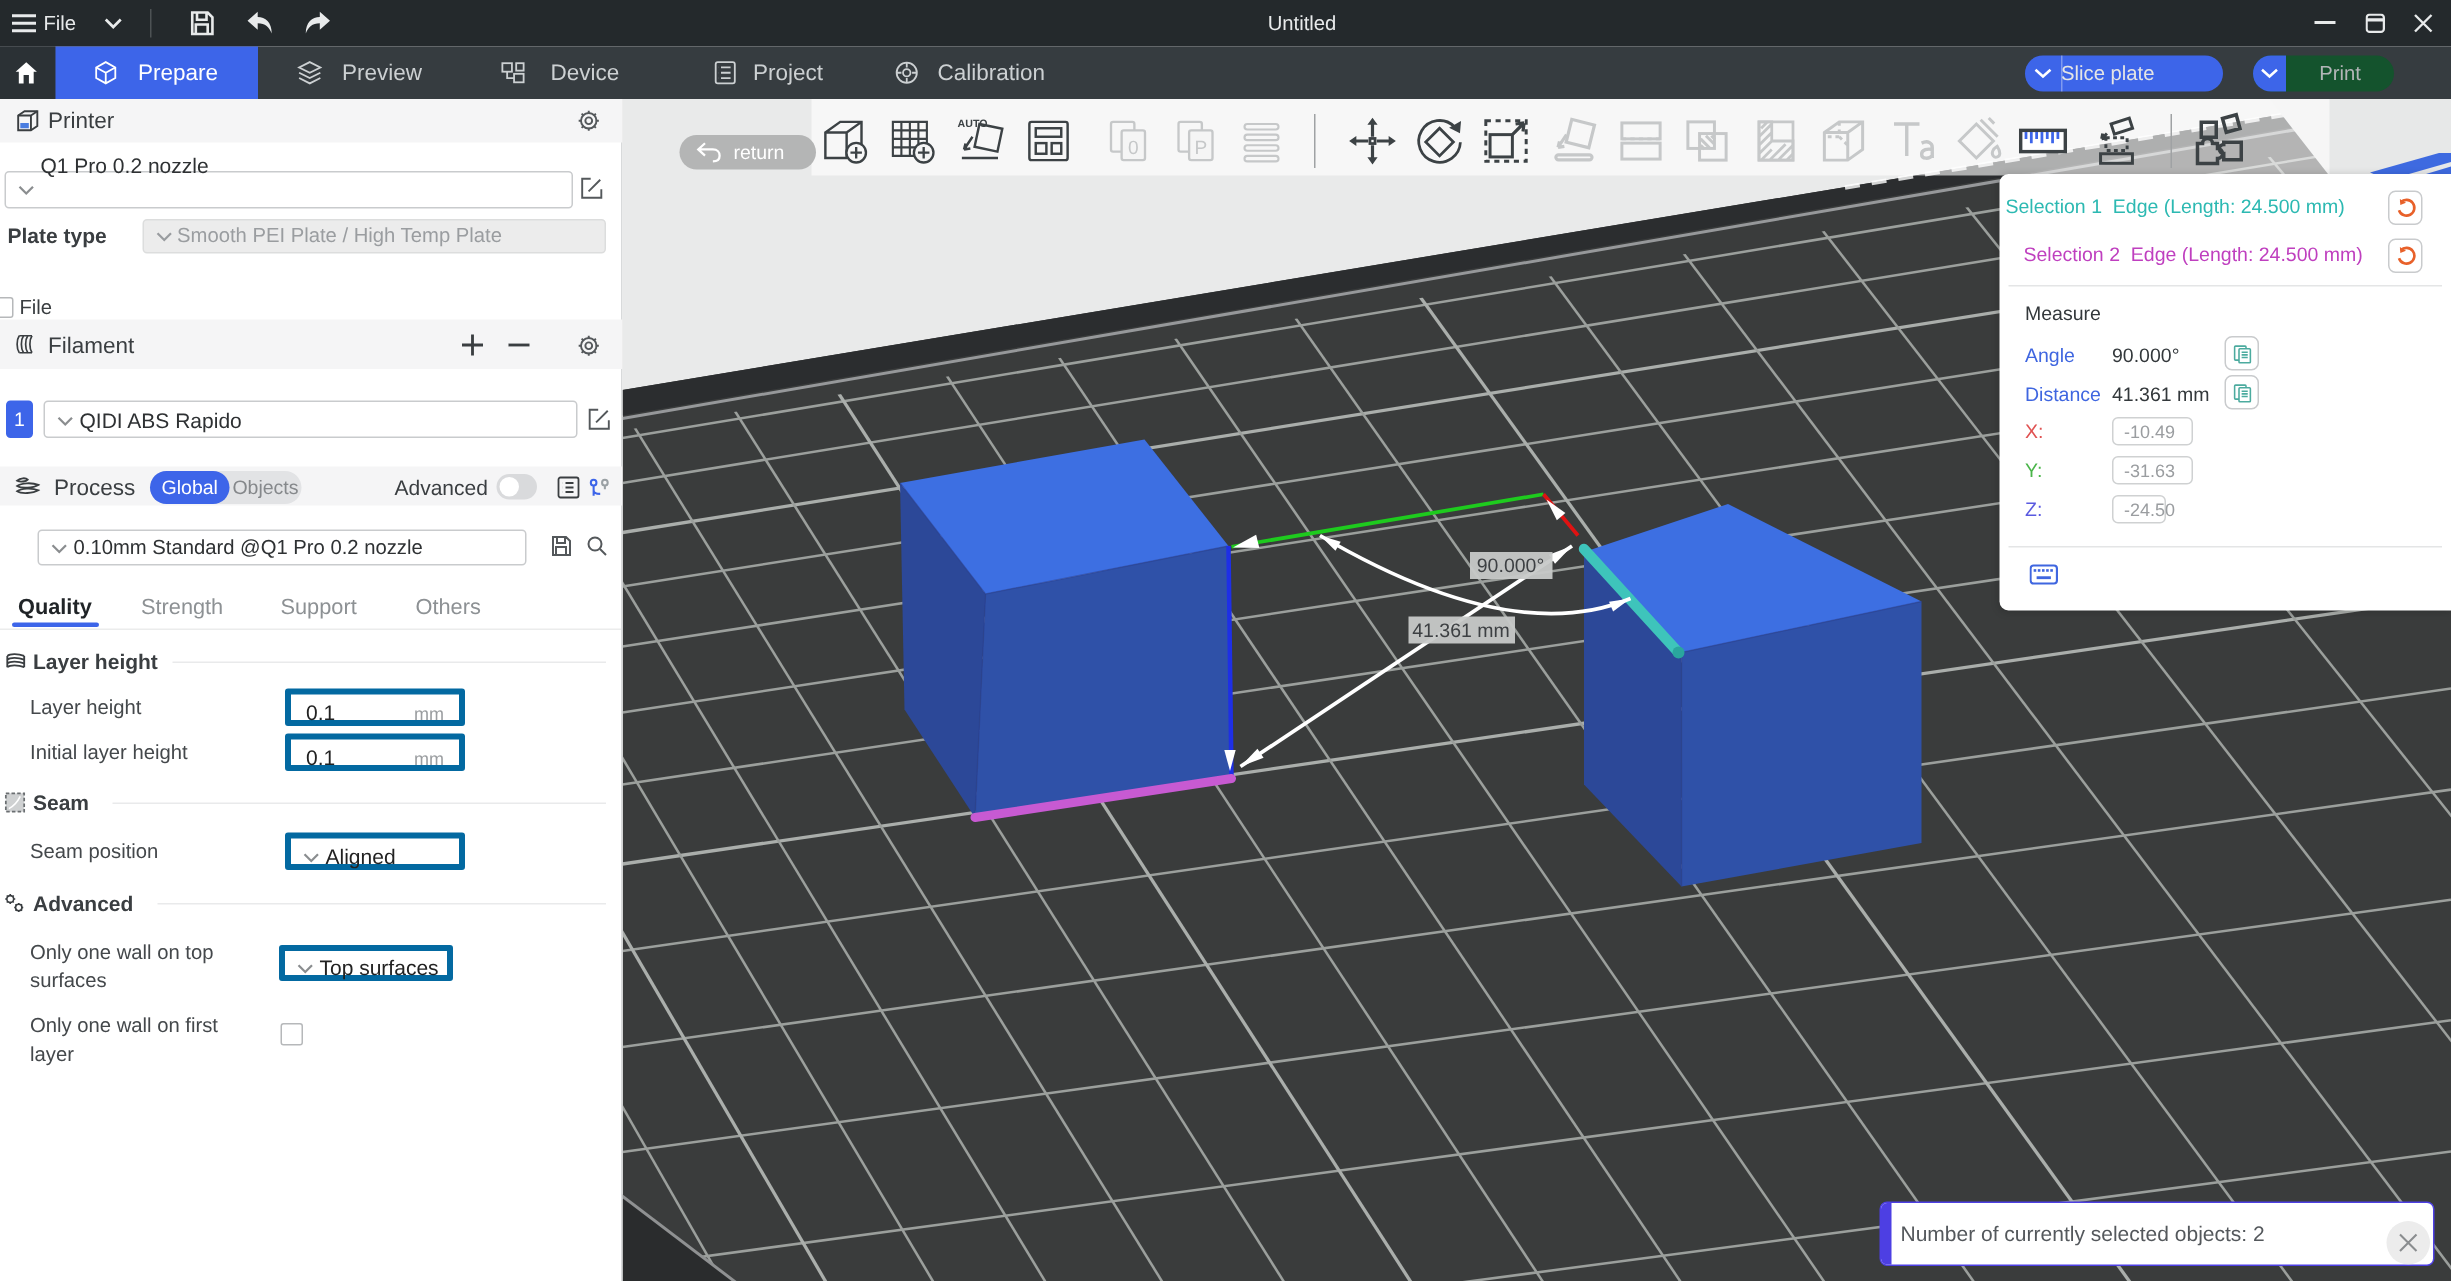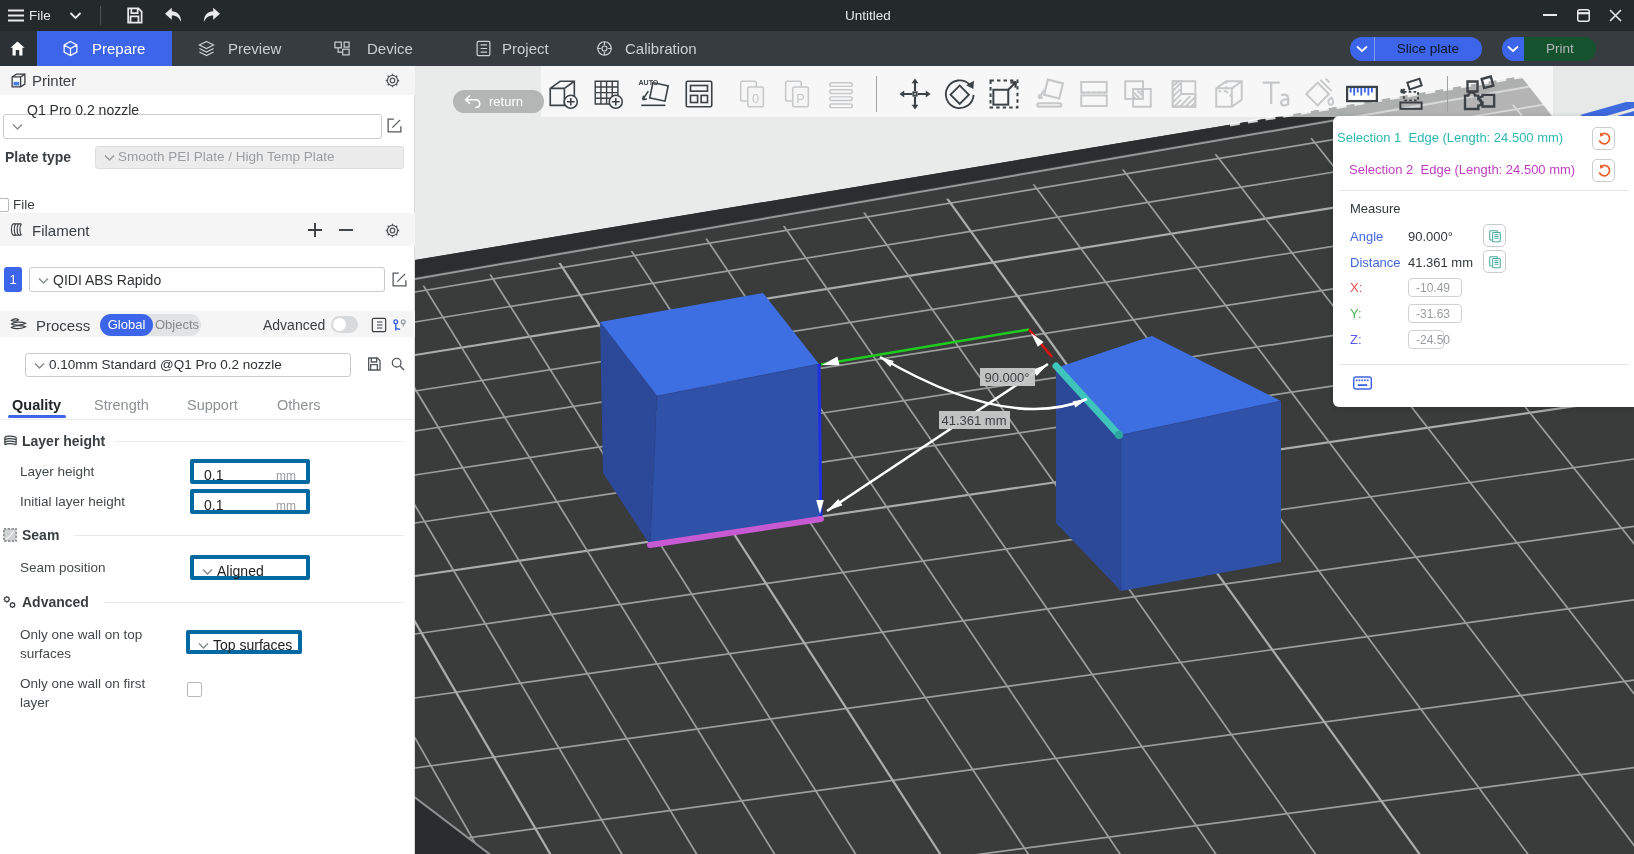--- a/index.html
+++ b/index.html
@@ -104,21 +104,21 @@
           <circle cx="12" cy="12" r="3.5"></circle>
           <path d="M12 2.5 V7 M12 17 V21.5 M2.5 12 H7 M17 12 H21.5"></path>
         </g>
       </svg>
     <div class="tabtxt abs" style="left:625px;top:9px;">Calibration</div>
     <div class="abs" style="left:1350px;top:6px;width:132px;height:24px;background:#3d65e9;border-radius:12px;">
       <svg class="abs" style="left:6px;top:8px" width="12" height="8">
           <path d="M1 1.5 L6 6 L11 1.5" fill="none" stroke="#fff" stroke-width="1.7"></path>
         </svg>
       <div class="abs" style="left:24px;top:0;width:1px;height:24px;background:rgba(255,255,255,0.35)"></div>
-      <div class="abs" style="left:24px;top:4px;width:108px;text-align:center;font-size:13.5px;color:#0f172a;">Slice plate</div>
+      <div class="abs" style="left:24px;top:4px;width:108px;font-size:13.5px;color:#e5e5e5;">Slice plate</div>
     </div>
     <div class="abs" style="left:1502px;top:6px;width:94px;height:24px;background:#14532d;border-radius:12px;">
       <div class="abs" style="left:0;top:0;width:22px;height:24px;background:#3d65e9;border-radius:12px 0 0 12px;"></div>
       <svg class="abs" style="left:5px;top:8px" width="12" height="8">
           <path d="M1 1.5 L6 6 L11 1.5" fill="none" stroke="#fff" stroke-width="1.7"></path>
         </svg>
       <div class="abs" style="left:22px;top:4px;width:72px;text-align:center;font-size:13.5px;color:#b3b5b7;">Print</div>
     </div>
   </div>
   <div id="sidebar">
@@ -596,14 +596,23 @@
           <g fill="#3f66e0">
             <rect x="3.5" y="4" width="2.2" height="2.2"></rect>
             <rect x="7" y="4" width="2.2" height="2.2"></rect>
             <rect x="10.5" y="4" width="2.2" height="2.2"></rect>
             <rect x="14" y="4" width="2.2" height="2.2"></rect>
             <rect x="17.5" y="4" width="2.2" height="2.2"></rect>
             <rect x="6" y="10" width="12" height="2.4"></rect>
           </g>
         </svg>
       </div>
+    <div id="notif">
+        <div style="position:absolute;left:0;top:0;width:7px;height:43px;background:#4d3fe3;"></div>
+<div style="position:absolute;left:13px;top:12px;font-size:14px;color:#54585c;">Number of currently selected objects: 2</div>
+<div style="position:absolute;left:337px;top:12px;width:29px;height:29px;border-radius:50%;background:#ececec;">
+<svg style="position:absolute;left:8px;top:8px" width="13" height="13">
+            <path d="M1 1 L12 12 M12 1 L1 12" stroke="#8a8d8f" stroke-width="1.4"></path>
+          </svg>
+        </div>
+      </div>
   </div>
 </div>
 
 </body></html>

